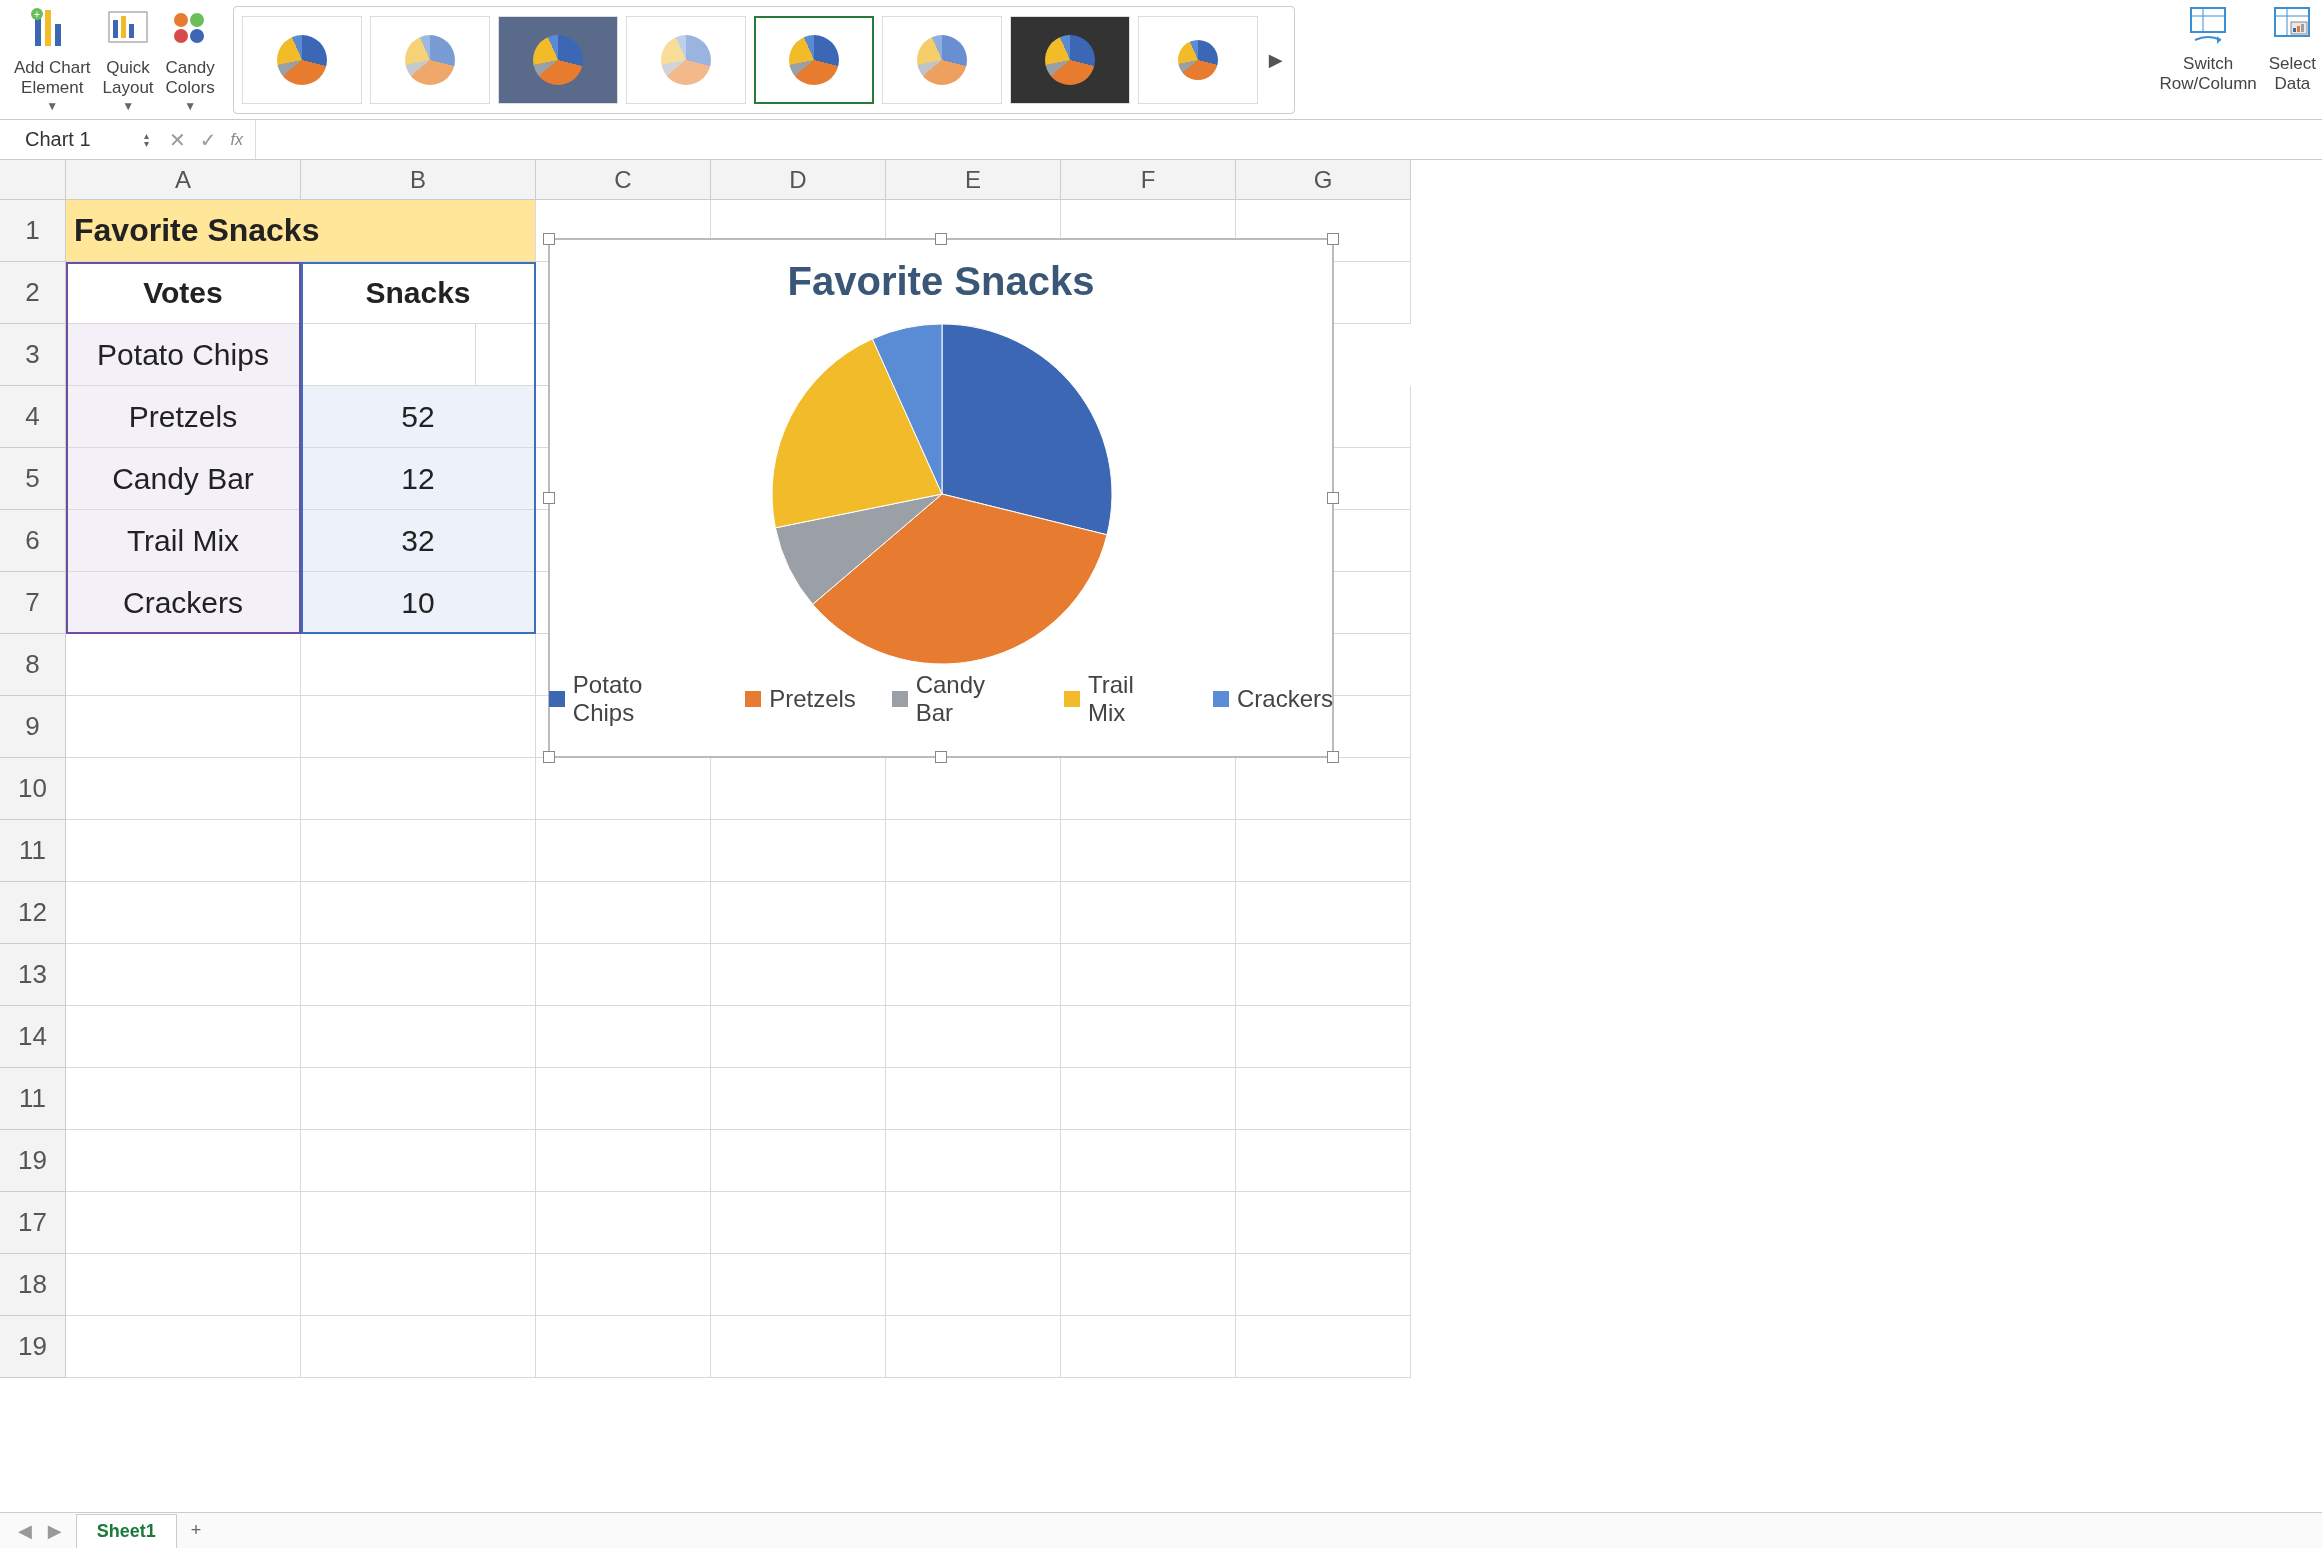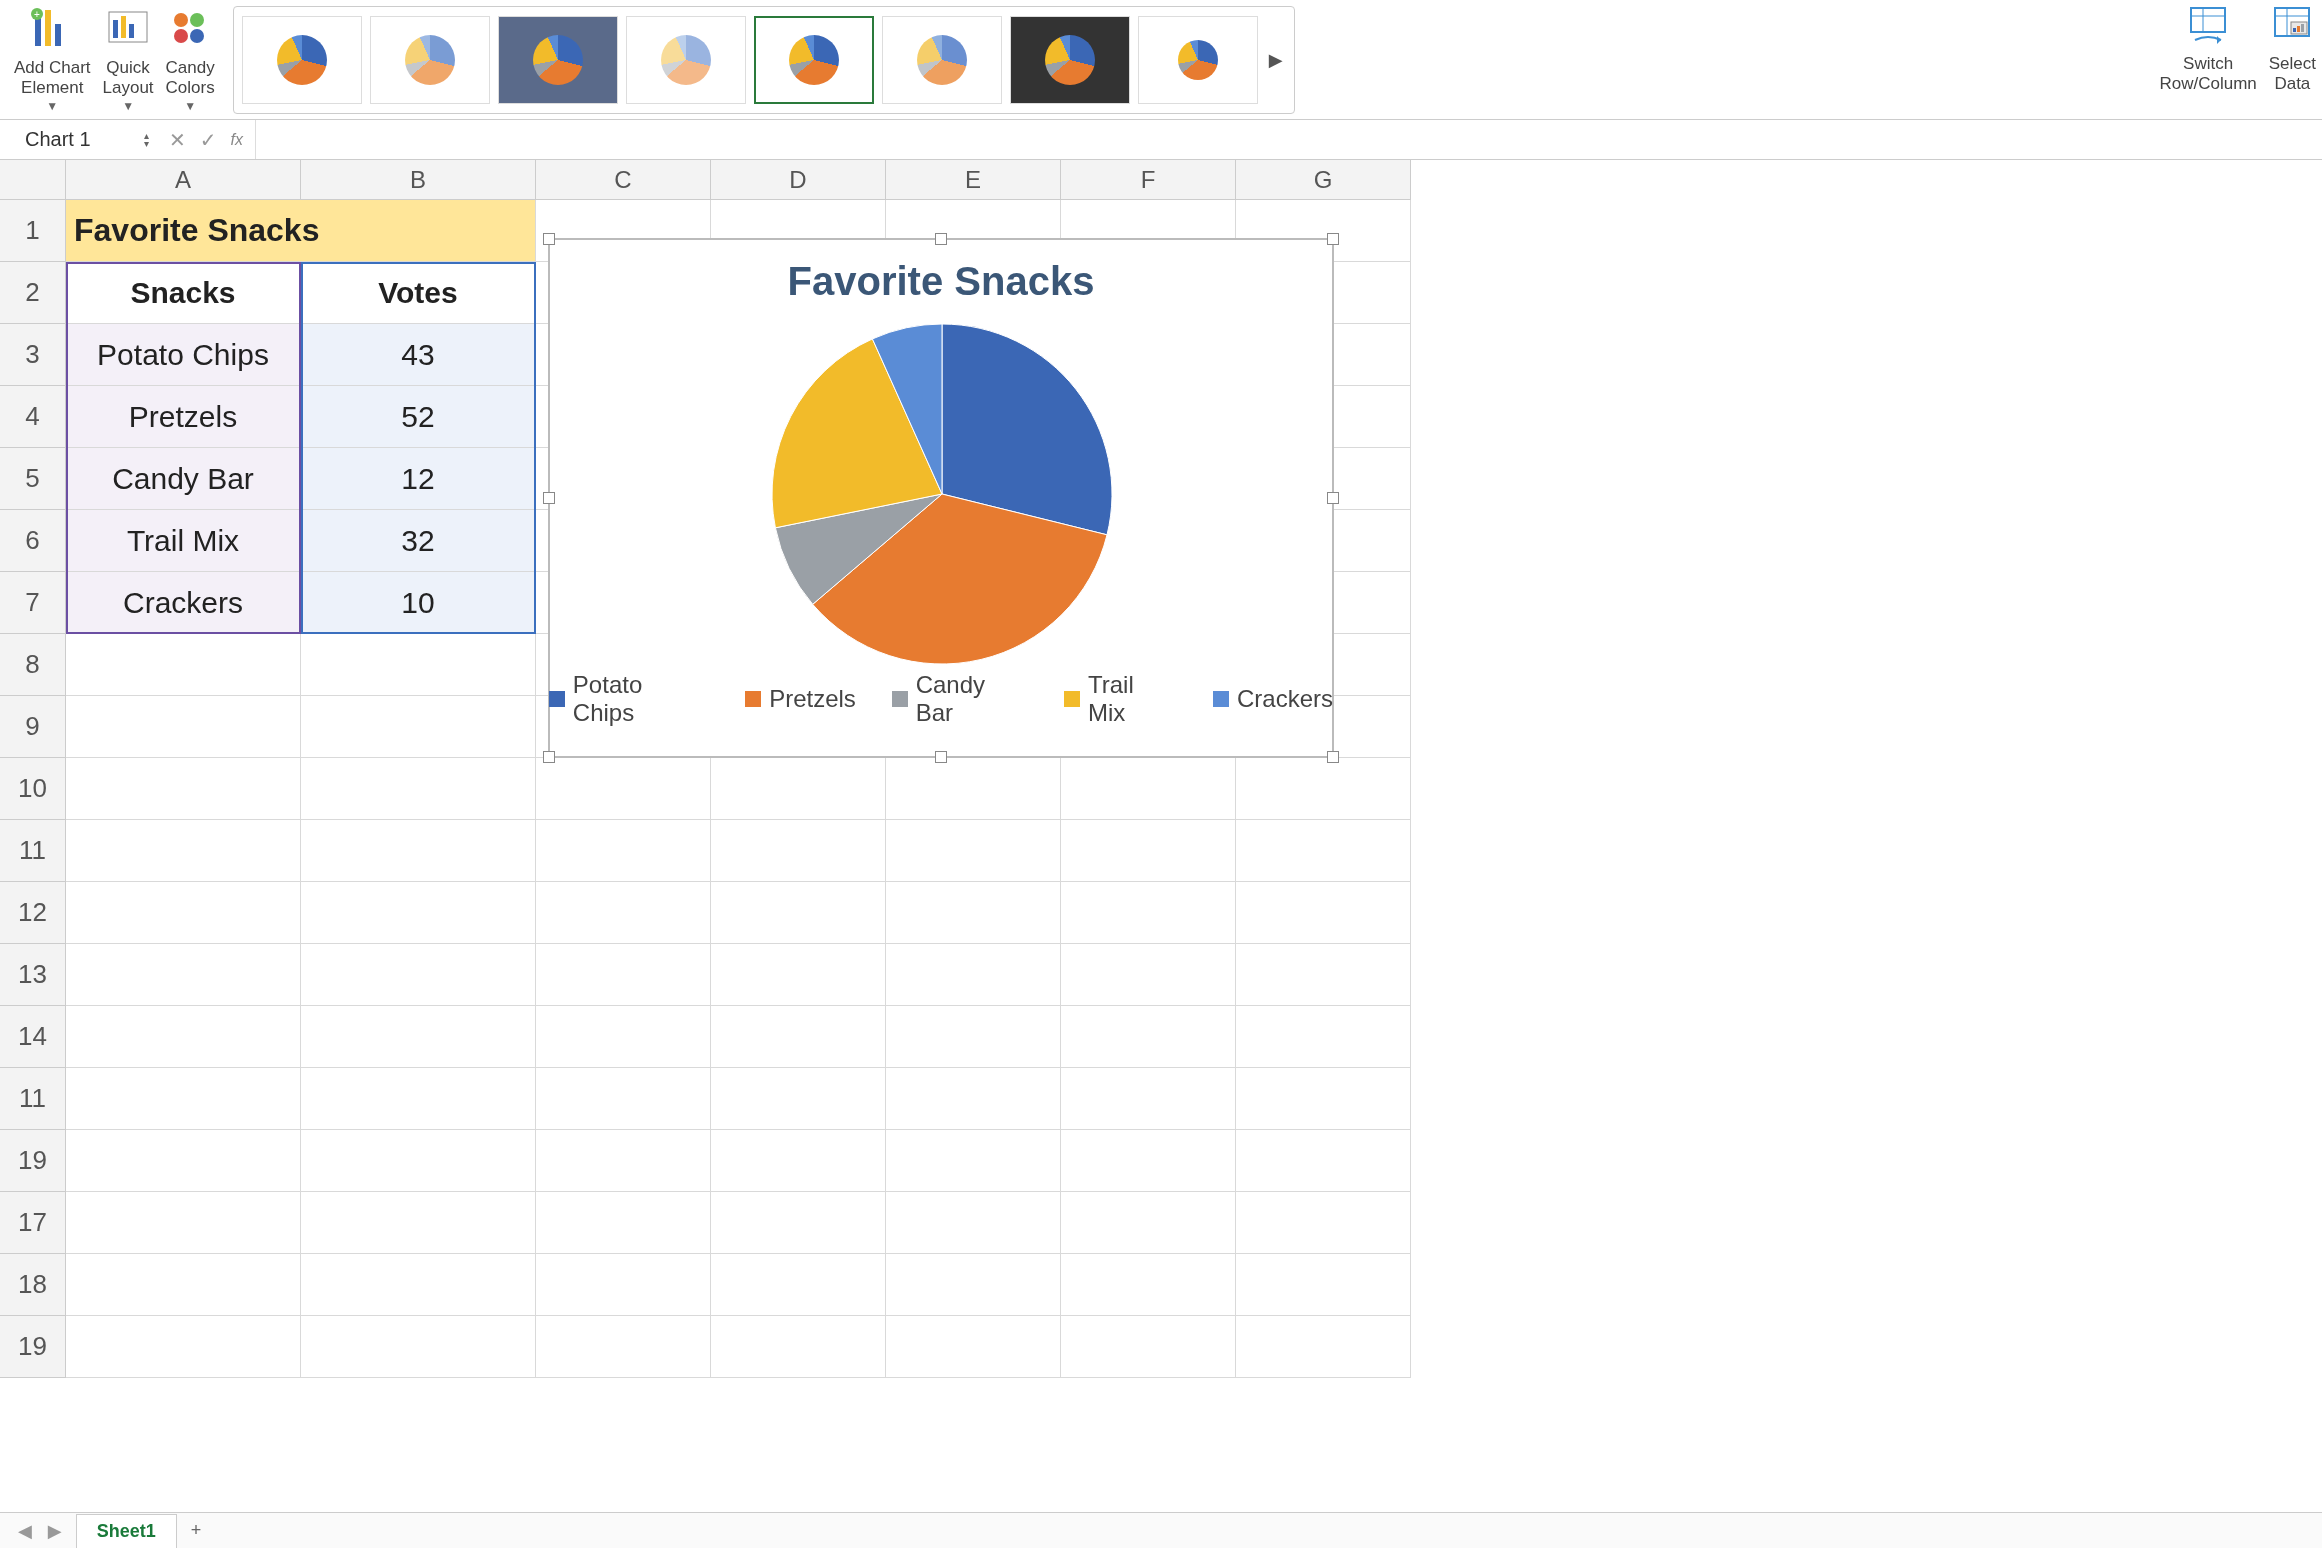--- a/index.html
+++ b/index.html
@@ -217,32 +217,31 @@
     <div class="row">
       <div class="cell title" style="width:470px;">Favorite Snacks</div>
       <div class="cell colN"></div>
       <div class="cell colN"></div>
       <div class="cell colN"></div>
       <div class="cell colN"></div>
       <div class="cell colN"></div>
     </div>
 
     <div class="row">
+      <div class="cell header">Votes</div>
       <div class="cell header">Snacks</div>
-      <div class="cell header">Votes</div>
       <div class="cell colN"></div>
       <div class="cell colN"></div>
       <div class="cell colN"></div>
       <div class="cell colN"></div>
       <div class="cell colN"></div>
     </div>
 
     <div class="row">
       <div class="cell colA-data">Potato Chips</div>
-      <div class="cell colB-data">43</div>
       <div class="cell colN"></div>
         <div class="cell colN"></div>
         <div class="cell colN"></div>
         <div class="cell colN"></div>
         <div class="cell colN"></div>
     </div>
     <div class="row">
       <div class="cell colA-data">Pretzels</div>
       <div class="cell colB-data">52</div>
       <div class="cell colN"></div>

